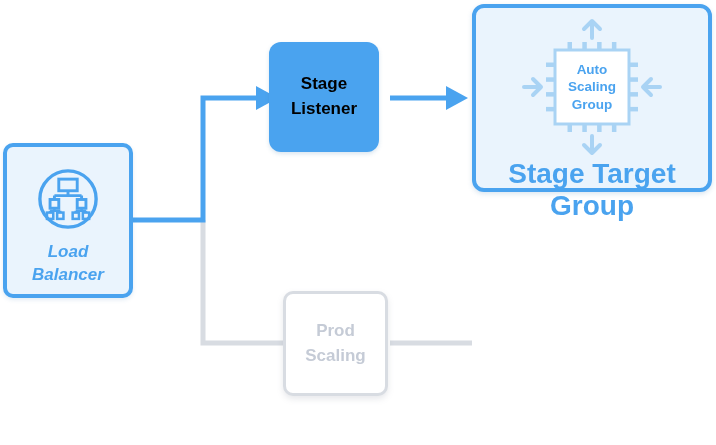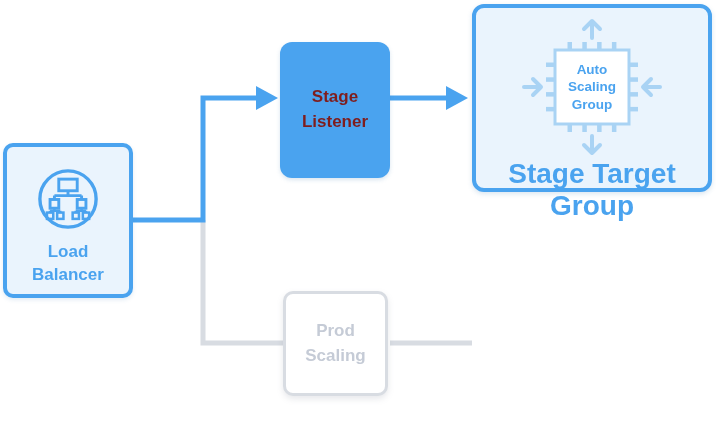--- a/index.html
+++ b/index.html
@@ -30,37 +30,38 @@
 
   
   .lb{
     left:3px;top:143px;width:130px;height:155px;
     background:var(--light-blue-fill,#eaf4fd);
     border:4px solid var(--primary-blue,#4aa3ef);
     border-radius:10px;
     display:flex;flex-direction:column;align-items:center;
     padding-top:20px;
     box-shadow:0 2px 4px rgba(70,130,180,0.15);
+    font-style:italic;
   }
   .lb-label{
     margin-top:10px;
     color:var(--primary-blue,#4aa3ef);
     font-size:17px;font-weight:600;line-height:1.35;
     text-align:center;width:92px;
   }
 
   
   .listener{
     display:flex;align-items:center;justify-content:center;
     text-align:center;font-size:17px;font-weight:600;line-height:1.45;
   }
   .stage-listener{
-    left:280px;top:42px;width:110px;height:136px;
+    left:269px;top:42px;width:110px;height:110px;
     background:var(--primary-blue,#4aa3ef);
-    border-radius:12px;color:#7f1d1d;
+    border-radius:12px;color:#000000;
     box-shadow:0 2px 4px rgba(70,130,180,0.2);
   }
   .stage-listener .label-wrap{width:70px;}
   .prod-listener{
     left:283px;top:291px;width:105px;height:105px;
     background:var(--white,#ffffff);
     border:3px solid var(--gray-border,#d8dce2);
     border-radius:10px;color:var(--gray-text,#c5cbd6);
     box-shadow:0 3px 6px rgba(120,130,145,0.18);
   }

